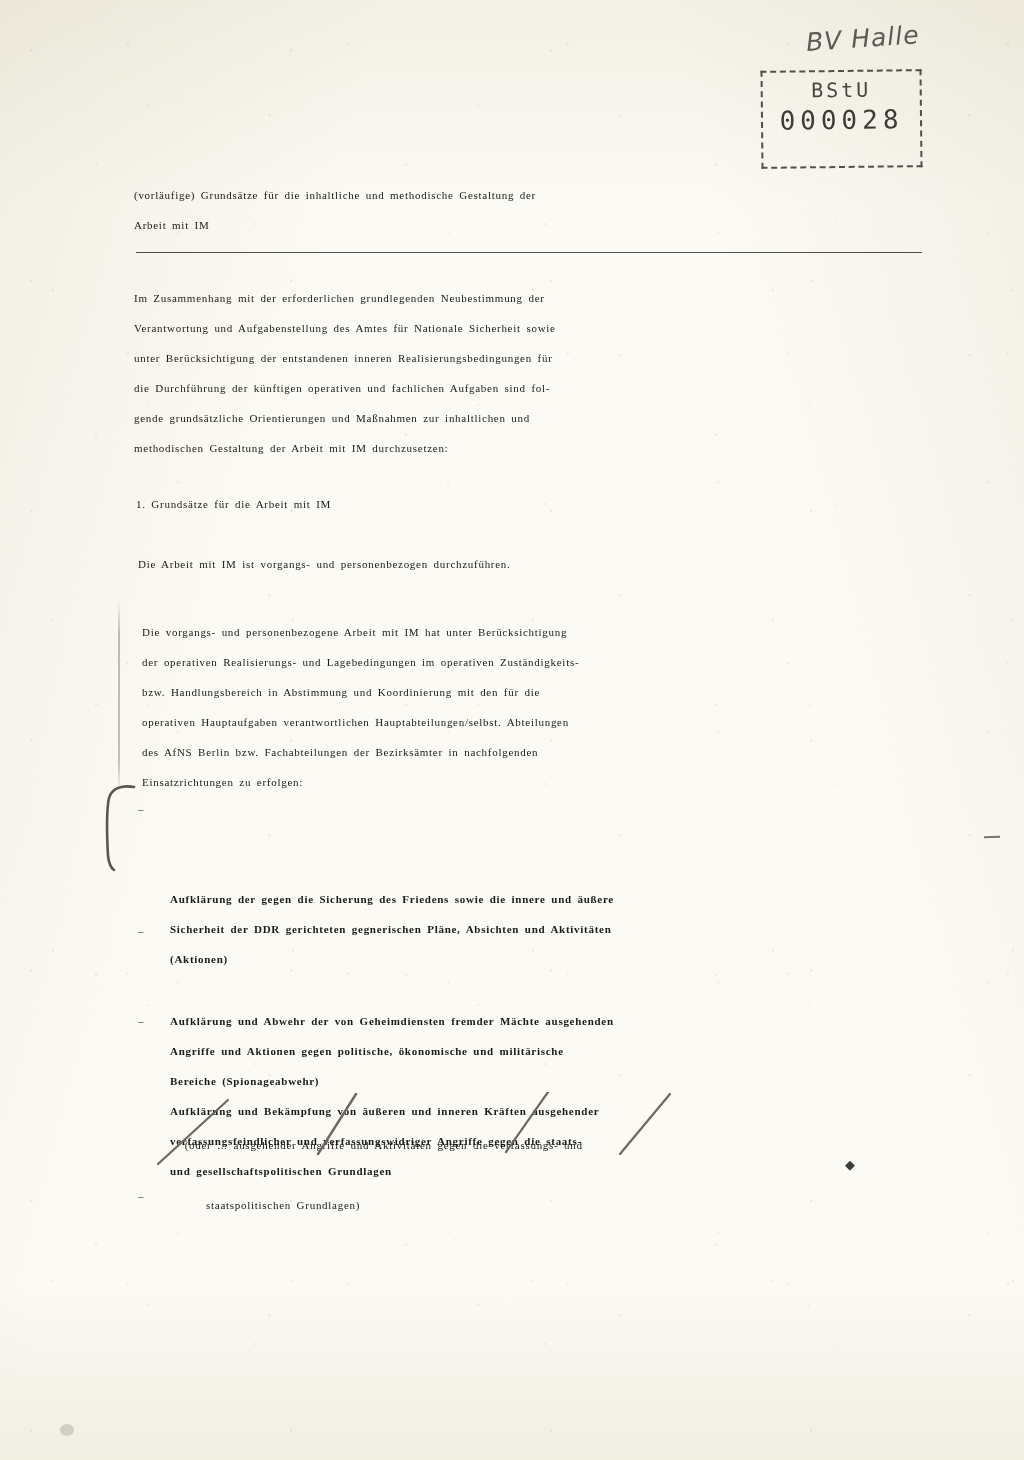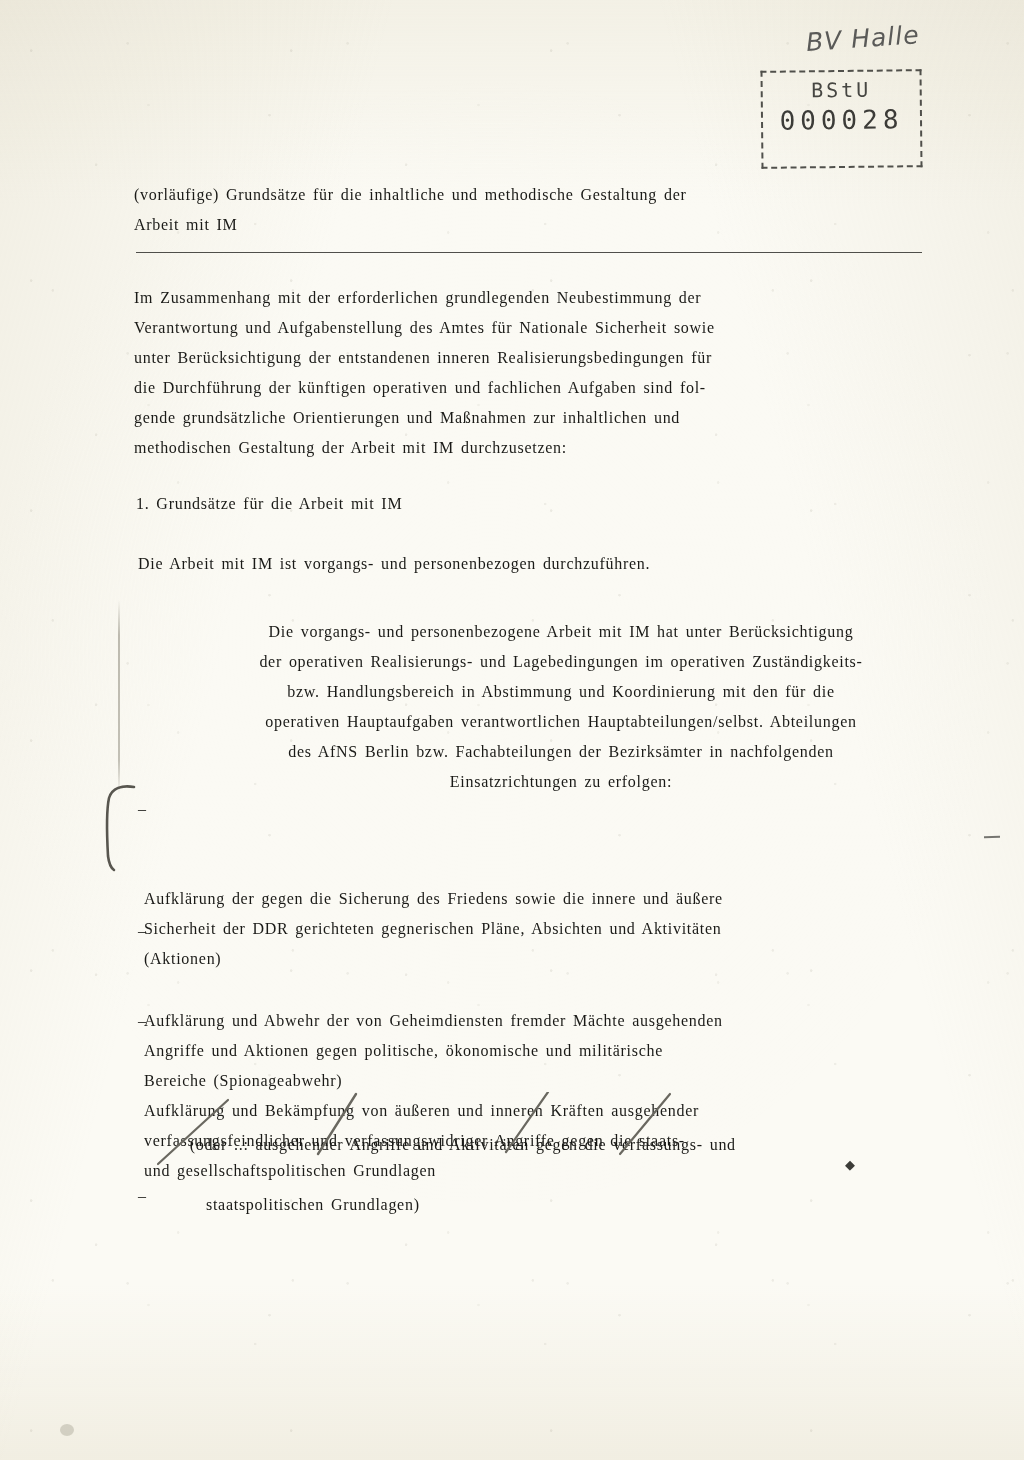--- a/index.html
+++ b/index.html
@@ -100,21 +100,21 @@
     font-family: "DejaVu Sans Mono", monospace;
     font-size: 26px;
     letter-spacing: 5px;
     color: #232320;
   }
 
   
   .tw {
     position: absolute;
     font-family: "Liberation Serif", "DejaVu Serif", serif;
-    font-size: 16px;
+    font-size: 11px;
     line-height: 30px;
     color: #1a1a17;
     letter-spacing: 0.72px;
     word-spacing: 2.2px;
     white-space: pre-wrap;
   }
 
   #doc-title {
     left: 134px;
     top: 180px;
@@ -145,39 +145,39 @@
     text-decoration-thickness: 1.2px;
   }
 
   #lead-sentence {
     left: 138px;
     top: 549px;
     width: 800px;
   }
 
   #context-paragraph {
-    left: 136px;
+    left: 142px;
     top: 617px;
     width: 850px;
-    text-align: center;
   }
 
   
   .bullet {
     position: absolute;
     width: 860px;
   }
   .bullet .dash {
     position: absolute;
     left: 0;
     top: 0;
   }
   .bullet .btext {
     display: block;
-    margin-left: 6px;
+    margin-left: 32px;
+    font-weight: bold;
   }
 
   #bullet-1 { left: 138px; top: 794px; }
   #bullet-2 { left: 138px; top: 916px; }
   #bullet-3 { left: 138px; top: 1006px; }
   #bullet-4 { left: 138px; top: 1181px; }
 
   #alt-note {
     left: 162px;
     top: 1100px;

